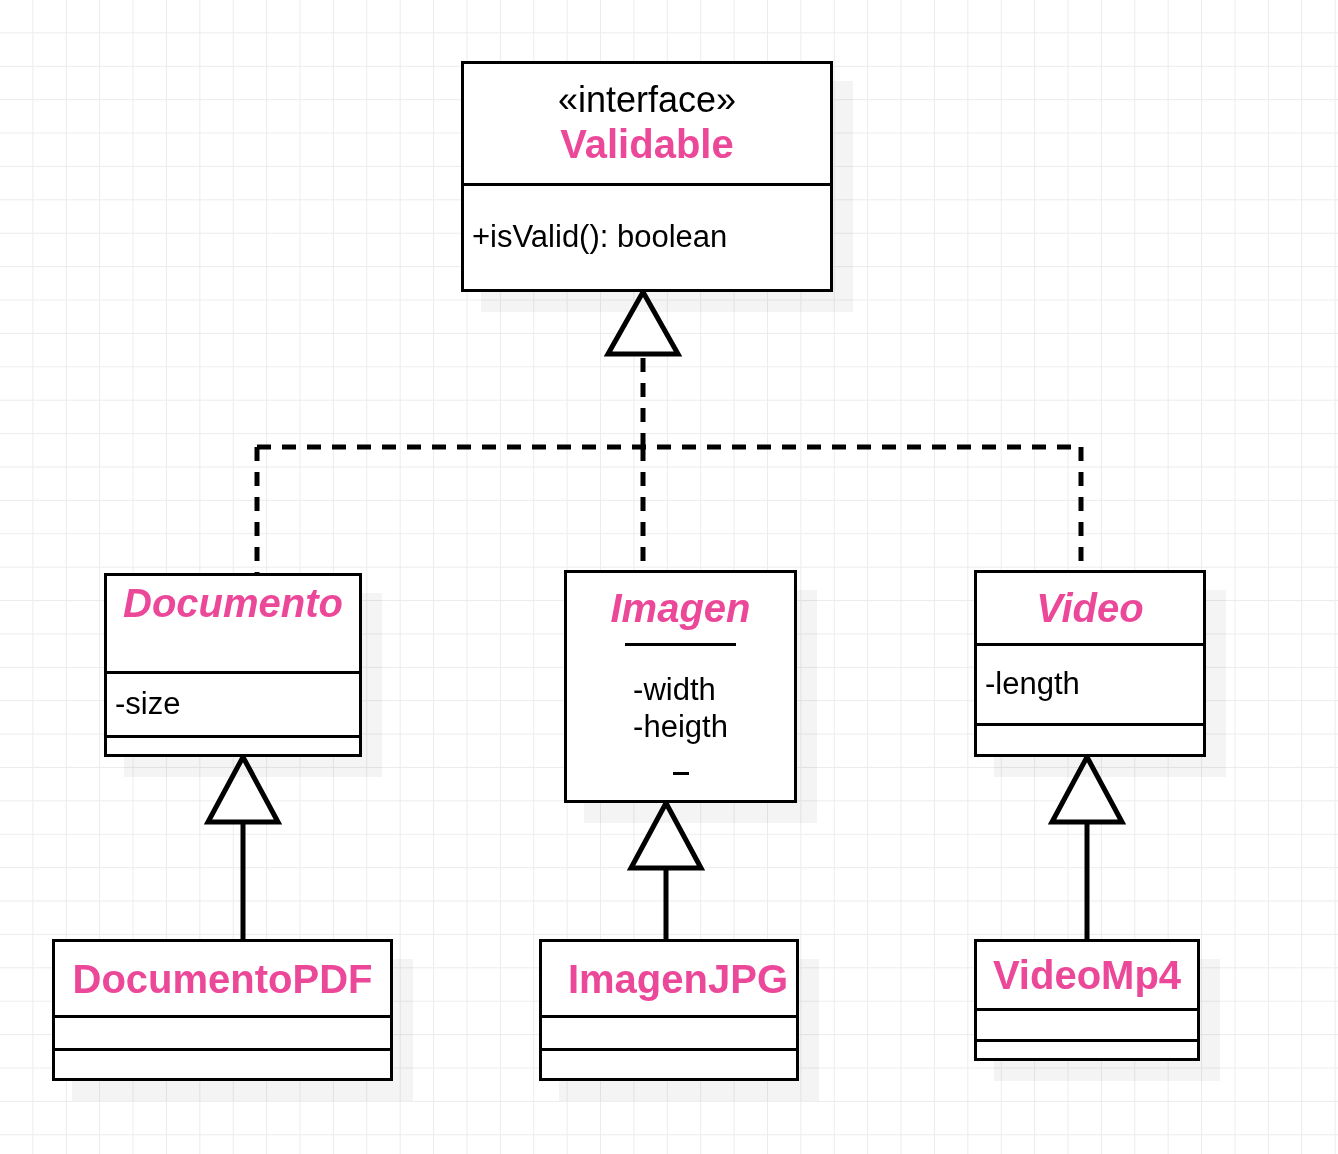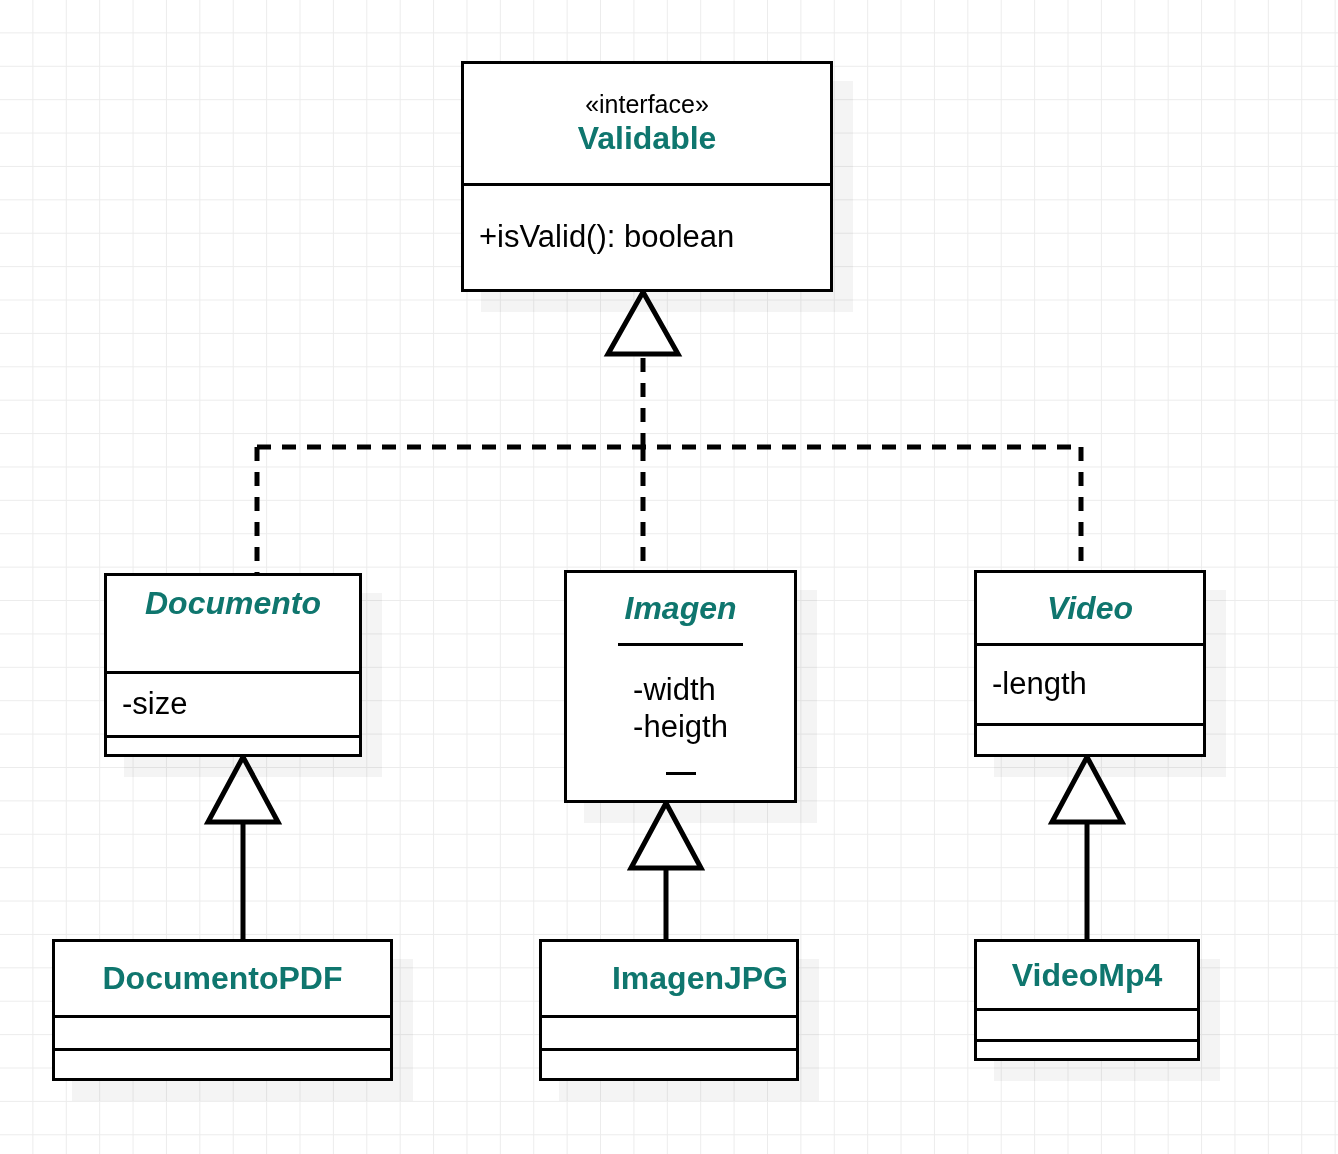--- a/index.html
+++ b/index.html
@@ -43,36 +43,36 @@
   .compartment + .compartment {
     border-top: 3px solid #000000;
   }
 
   
   .c-header {
     text-align: center;
     padding: 6px 8px;
   }
   .stereotype {
-    font-size: 25px;
+    font-size: 36px;
     line-height: 1.16;
     color: #000;
     font-weight: normal;
   }
   .cls-name {
-    font-size: 32px;
+    font-size: 40px;
     line-height: 1.2;
-    color: #0f766e;
+    color: #ec4899;
   }
   .cls-name.bold      { font-weight: bold; font-style: normal; }
   .cls-name.abstract  { font-weight: bold; font-style: italic; }
 
   
   .c-body {
-    padding: 8px 15px;
+    padding: 8px 8px;
     text-align: left;
   }
   .member {
     font-size: 31px;
     line-height: 1.18;
     color: #000;
     white-space: nowrap;
   }
   .c-empty { }
 

